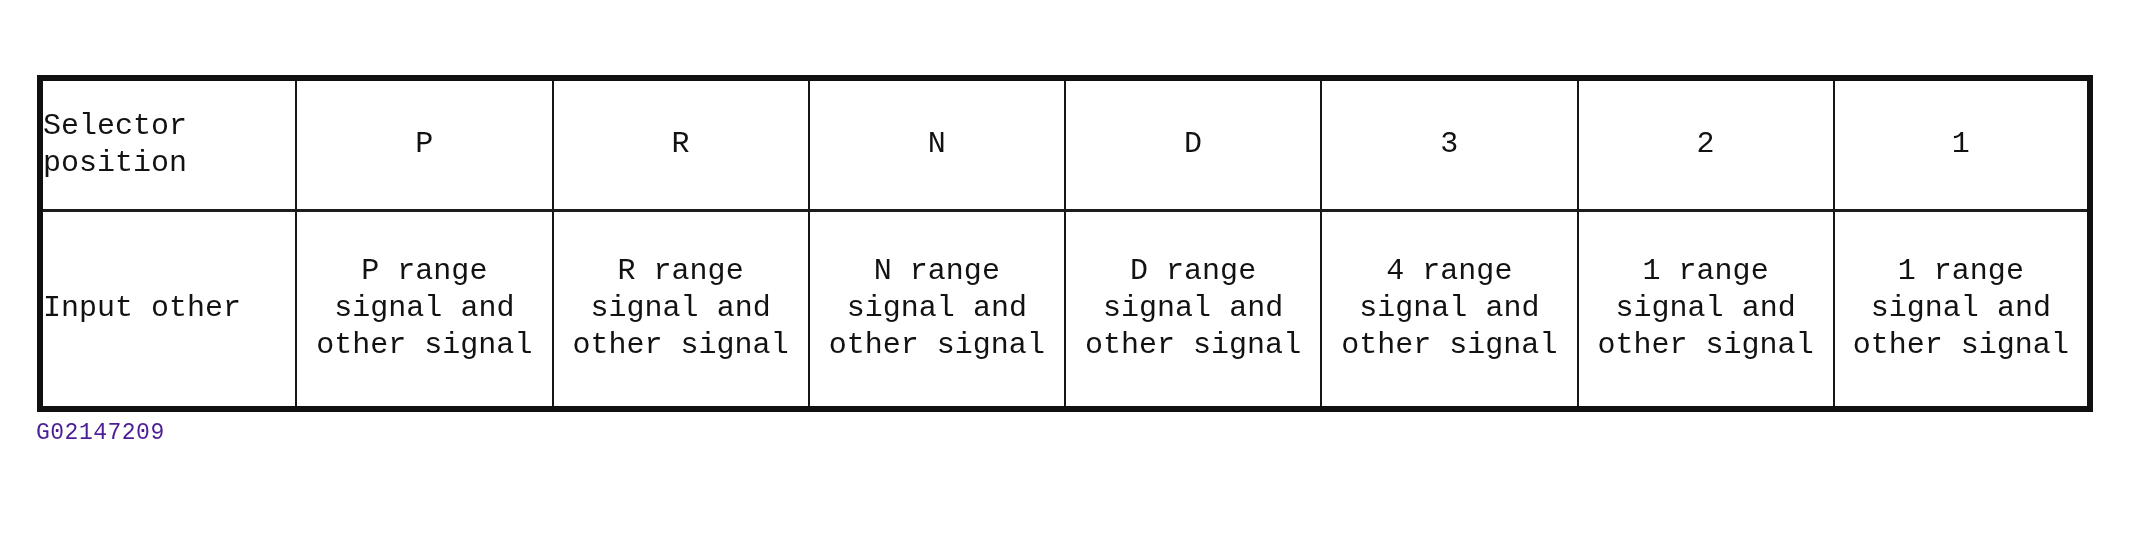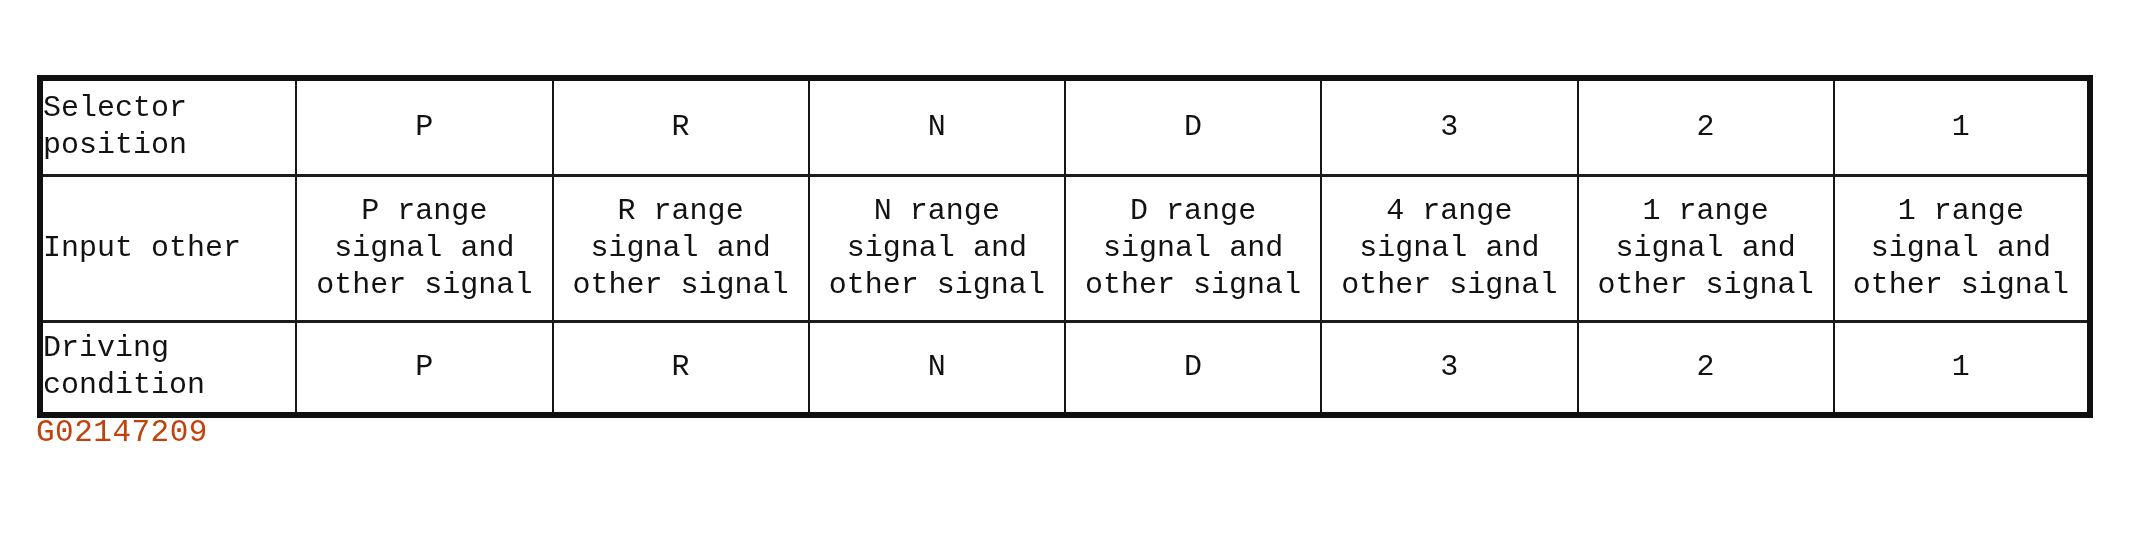--- a/index.html
+++ b/index.html
@@ -47,24 +47,24 @@
   td.data-cell {
     text-align: center;
   }
   tr.row-selector    { height: 97px; }
   tr.row-inputsignal { height: 146px; }
   tr.row-driving     { height: 94px; }
   .figure-id {
     position: absolute;
     left: 36px;
     top: 418px;
-    font-size: 31px;
+    font-size: 23px;
     line-height: 30px;
     letter-spacing: 0.5px;
-    color: #c2410c;
+    color: #4c1d95;
   }
 </style>
 </head>
 <body>
 
 <div class="page">
 
   <table class="signal-table">
     <tbody>
       <tr class="row-selector">
@@ -95,29 +95,18 @@
         <td class="data-cell">4 range
 signal and
 other signal</td>
         <td class="data-cell">1 range
 signal and
 other signal</td>
         <td class="data-cell">1 range
 signal and
 other signal</td>
       </tr>
-      <tr class="row-driving">
-        <td class="label-cell">Driving
-condition</td>
-        <td class="data-cell">P</td>
-        <td class="data-cell">R</td>
-        <td class="data-cell">N</td>
-        <td class="data-cell">D</td>
-        <td class="data-cell">3</td>
-        <td class="data-cell">2</td>
-        <td class="data-cell">1</td>
-      </tr>
     </tbody>
   </table>
 
   <div class="figure-id">G02147209</div>
 
 </div>
 
 </body></html>

